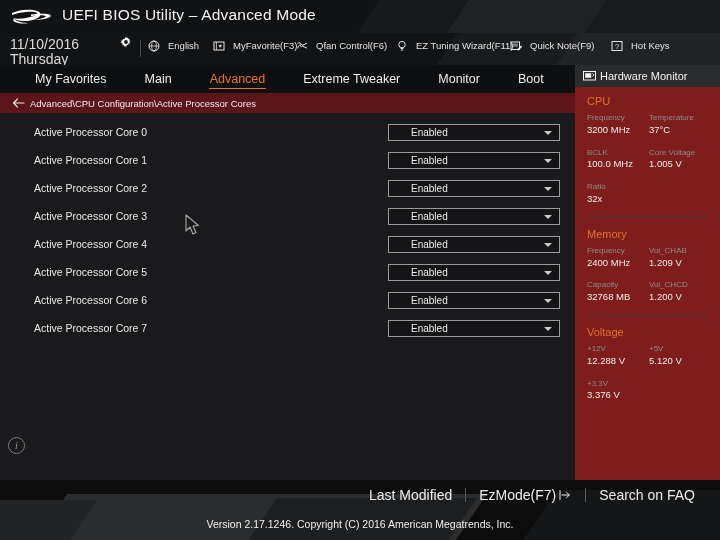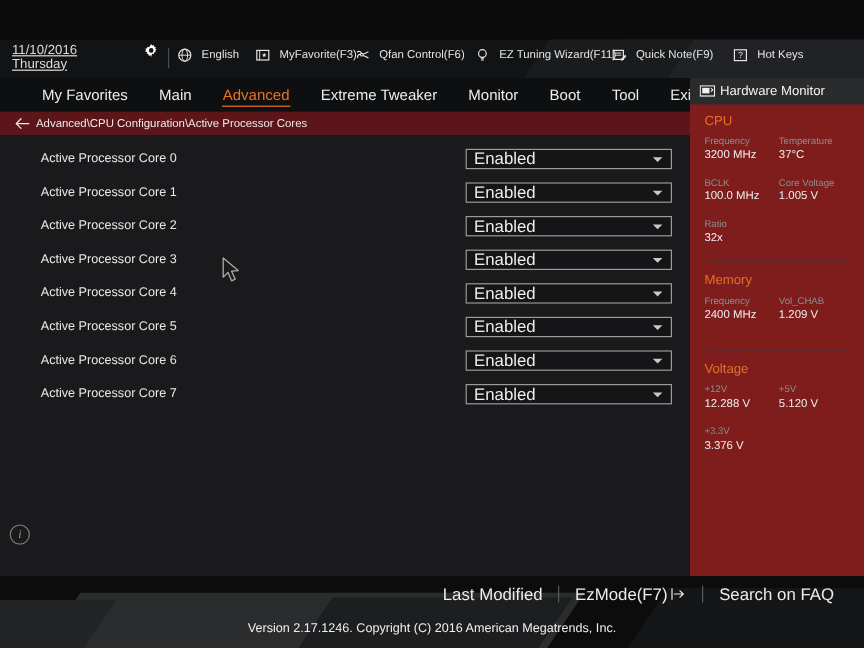--- a/index.html
+++ b/index.html
@@ -30,39 +30,39 @@
 
   
   .subhead {
     position:absolute; left:0; top:33px; width:720px; height:32px;
     background:#121315; overflow:hidden;
   }
   .subhead .facets i { position:absolute; display:block; }
   .sh-f1 { width:260px; height:60px; right:-50px; top:-14px; transform:skewX(-34deg); background:#202225; }
   .sh-f2 { width:120px; height:60px; right:150px; top:-18px; transform:skewX(-34deg); background:#191b1d; }
   .datebox { position:absolute; left:10px; top:4px; line-height:1.05; }
-  .datebox .d1, .datebox .d2 { font-size:11px; color:#dcdcdc; display:block;text-decoration:underline; }
+  .datebox .d1, .datebox .d2 { font-size:14px; color:#dcdcdc; display:block; }
   .clock {
     position:absolute; left:62px; top:-2px; font-size:24px; color:#f5f5f5;
     font-weight:400; letter-spacing:-.5px;
   }
   .gear { position:absolute; left:120px; top:3px; width:12px; height:12px; }
   .vsep { position:absolute; top:7px; width:1px; height:17px; background:#4a4c4f; }
   .tool {
     position:absolute; top:7px; font-size:9.5px; color:#e4e4e4; white-space:nowrap;
     display:flex; align-items:center; gap:8px; line-height:1;
   }
   .tool .ticon { width:12px; height:12px; display:inline-block; flex:0 0 auto; }
 
   
   .navbar {
     position:absolute; left:0; top:65px; width:720px; height:28px;
     background:#0e0f10;
   }
-  .navtabs { position:absolute; left:22px; top:0; height:28px; display:flex; align-items:center; gap:0; }
+  .navtabs { position:absolute; left:22px; top:0; height:28px; display:flex; align-items:center; gap:12px; }
   .navtab {
     font-size:12.5px; color:#ededed; padding:0 13px; line-height:28px;
     white-space:nowrap; position:relative;
   }
   .navtab.active { color:#f07021; }
   .navtab.active:after {
     content:""; position:absolute; left:12px; right:12px; bottom:4px; height:1px; background:#f07021;
   }
 
   
@@ -83,21 +83,21 @@
     position:relative; height:28px; display:flex; align-items:center;
   }
   .row-label {
     position:absolute; left:34px; font-size:10.5px; color:#e9e9e9; white-space:nowrap;
   }
   .dropdown {
     position:absolute; left:388px; width:172px; height:17px;
     border:1px solid #9a9a9a; background:#151517;
     display:flex; align-items:center;
   }
-  .dropdown .dval { font-size:14px; color:#ededed; margin-left:6px; white-space:nowrap; }
+  .dropdown .dval { font-size:10px; color:#ededed; margin-left:22px; white-space:nowrap; }
   .dropdown .dcaret {
     position:absolute; right:7px; top:6px;
     width:0; height:0; border-left:4px solid transparent; border-right:4px solid transparent;
     border-top:4px solid #c9c9c9;
   }
   .info-icon {
     position:absolute; left:8px; bottom:26px; width:17px; height:17px;
     border:1px solid #7d7d7d; border-radius:50%;
     color:#9a9a9a; font-size:10px; font-style:italic;
     display:flex; align-items:center; justify-content:center;
@@ -147,20 +147,33 @@
   .version {
     position:absolute; left:0; right:0; top:38px; text-align:center;
     font-size:10.5px; color:#efefef; z-index:5;
   }
 </style>
 </head>
 <body>
 
 <div id="app">
 
+  <div class="titlebar">
+    <div class="facets">
+      <i class="tb-f1"></i>
+        <i class="tb-f2"></i>
+        <i class="tb-f3"></i>
+    </div>
+    <svg class="rog-logo" viewBox="0 0 44 18">
+      <path d="M3 5 C9 2 17 1 24 2 C30 3 33 5 31 8 C29 11 22 13 15 13 C10 13 6 12 4 10 C7 11 12 11 17 10 C23 9 28 7 28 5.5 C28 4 23 3.5 17 4 C12 4.4 7 5.5 3 7 Z" fill="#ffffff"></path>
+      <path d="M22 6.5 C27 5.6 33 5.4 38 6 C42 6.5 43 8 40 9.5 C37 11 31 12 26 12 C30 11.2 35 10 36.5 8.8 C38 7.6 34 7 29 7.2 C26.5 7.3 24 7.7 22 8.2 Z" fill="#ffffff"></path>
+      <path d="M5 11 C8 13.5 13 15 19 15 C16 16 10 15.6 6 14 C4 13.2 3.6 12 5 11 Z" fill="#ffffff"></path>
+    </svg>
+    <div class="title-text">UEFI BIOS Utility – Advanced Mode</div>
+  </div>
 
   <div class="subhead">
     <div class="facets">
       <i class="sh-f1"></i>
         <i class="sh-f2"></i>
     </div>
     <div class="datebox">
       <span class="d1">11/10/2016</span>
       <span class="d2">Thursday</span>
     </div>
@@ -370,20 +383,30 @@
         <div class="kv">
           <span class="k">Frequency</span>
           <span class="v">2400 MHz</span>
         </div>
         <div class="kv">
           <span class="k">Vol_CHAB</span>
           <span class="v">1.209 V</span>
         </div>
       </div>
       <div class="kv-gap"></div>
+      <div class="kv-row">
+        <div class="kv">
+          <span class="k">Capacity</span>
+          <span class="v">32768 MB</span>
+        </div>
+        <div class="kv">
+          <span class="k">Vol_CHCD</span>
+          <span class="v">1.200 V</span>
+        </div>
+      </div>
 
       <div class="hr"></div>
 
       <div class="sec-title">Voltage</div>
       <div class="kv-row">
         <div class="kv">
           <span class="k">+12V</span>
           <span class="v">12.288 V</span>
         </div>
         <div class="kv">

